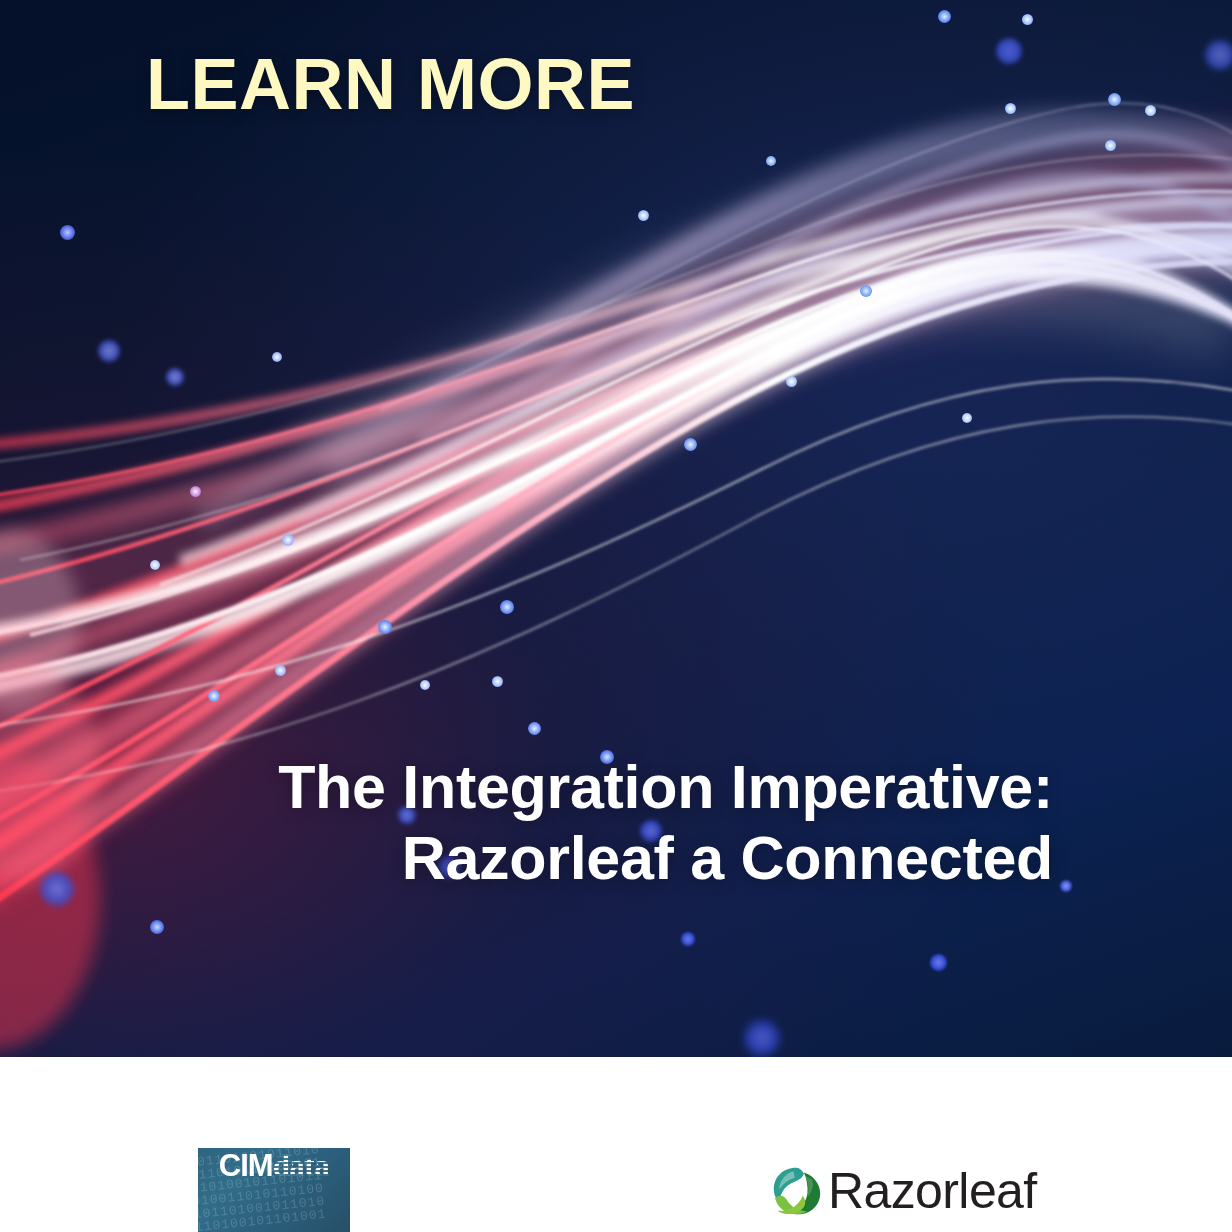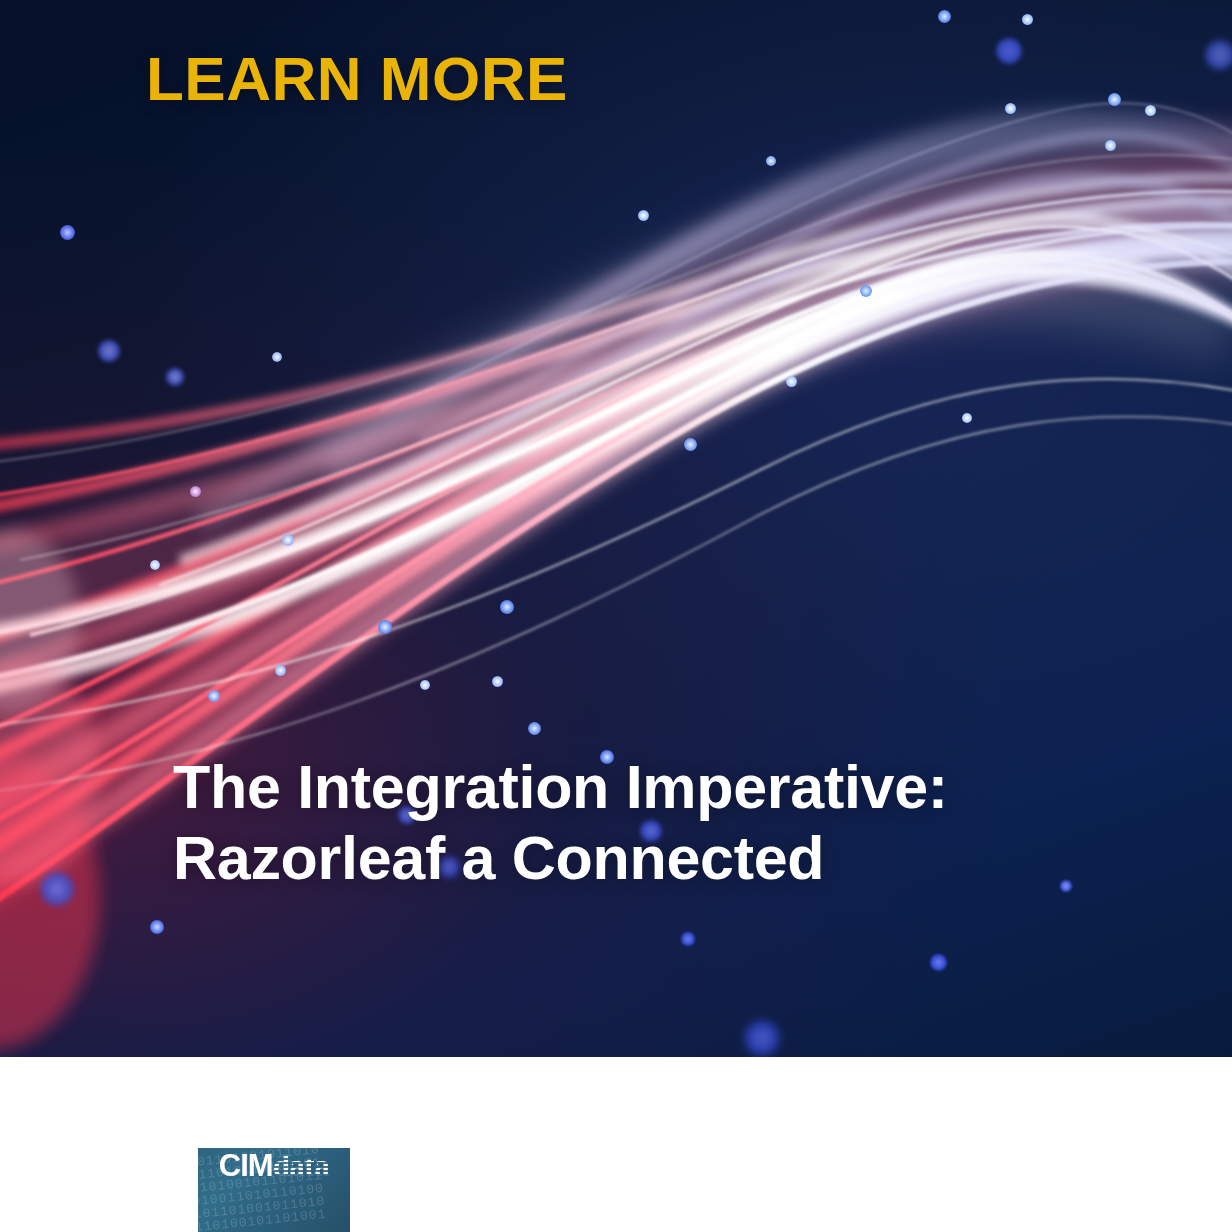--- a/index.html
+++ b/index.html
@@ -44,42 +44,42 @@
     position: absolute;
     border-radius: 50%;
     pointer-events: none;
   }
 
   
   #learn-more {
     position: absolute;
     left: 146px;
     top: 48px;
-    font-size: 62px;
+    font-size: 72px;
     font-weight: bold;
     letter-spacing: 0.5px;
-    color: #eab308;
+    color: #fef9c3;
     line-height: 1;
     text-shadow: 0 2px 14px rgba(0,0,0,0.35);
     white-space: nowrap;
   }
 
   #headline {
     position: absolute;
     left: 173px;
     top: 752px;
     width: 880px;
     color: #ffffff;
     font-size: 61px;
     font-weight: bold;
     line-height: 1.16;
     letter-spacing: -0.3px;
     text-shadow: 0 2px 16px rgba(0,0,0,0.30);
   }
-  #headline .hl-line { display: block; white-space: nowrap; }
+  #headline .hl-line { display: block; white-space: nowrap; text-align: right; }
 
   
   #band {
     position: absolute;
     left: 0;
     top: 1057px;
     width: 1232px;
     height: 175px;
     background: #ffffff;
   }
@@ -341,14 +341,30 @@
 110100101101011
 010011010110100
 101101001011010
 110100101101001</div>
     <div class="cim-wrap">
       <span class="cim">CIM</span>
         <span class="data">data</span>
     </div>
   </div>
 
+  <div id="razorleaf-logo">
+    <svg class="mark" viewBox="0 0 100 100">
+
+      <path d="M48 10 C26 10 10 26 10 47 C10 57 14 64 20 69 C21 52 30 40 46 34 C54 31 60 27 62 20 C58 13 54 10 48 10 Z" fill="#2e9e93"></path>
+      <path d="M44 16 C30 20 20 32 19 48 C25 38 34 31 46 27 Z" fill="#ffffff" opacity="0.35"></path>
+
+      <path d="M62 18 C76 22 90 36 90 54 C90 74 74 90 54 90 C48 90 43 89 39 87 C56 82 66 70 68 54 C69 42 67 30 62 18 Z" fill="#1f7a33"></path>
+      <path d="M64 24 C70 36 71 48 68 60 C76 52 80 40 76 30 Z" fill="#ffffff" opacity="0.18"></path>
+
+      <path d="M12 62 C16 78 30 90 48 90 C56 90 62 88 67 85 C52 84 40 78 33 66 C28 58 22 55 12 62 Z" fill="#7cc242"></path>
+      <path d="M60 58 C52 76 36 86 16 84 C28 92 46 92 58 82 C66 75 66 66 60 58 Z" fill="#8dc63f"></path>
+
+      <circle cx="50" cy="50" r="9" fill="#ffffff" opacity="0.55"></circle>
+    </svg>
+    <span class="wordmark">Razorleaf</span>
+  </div>
 
 </div>
 
 </body></html>

